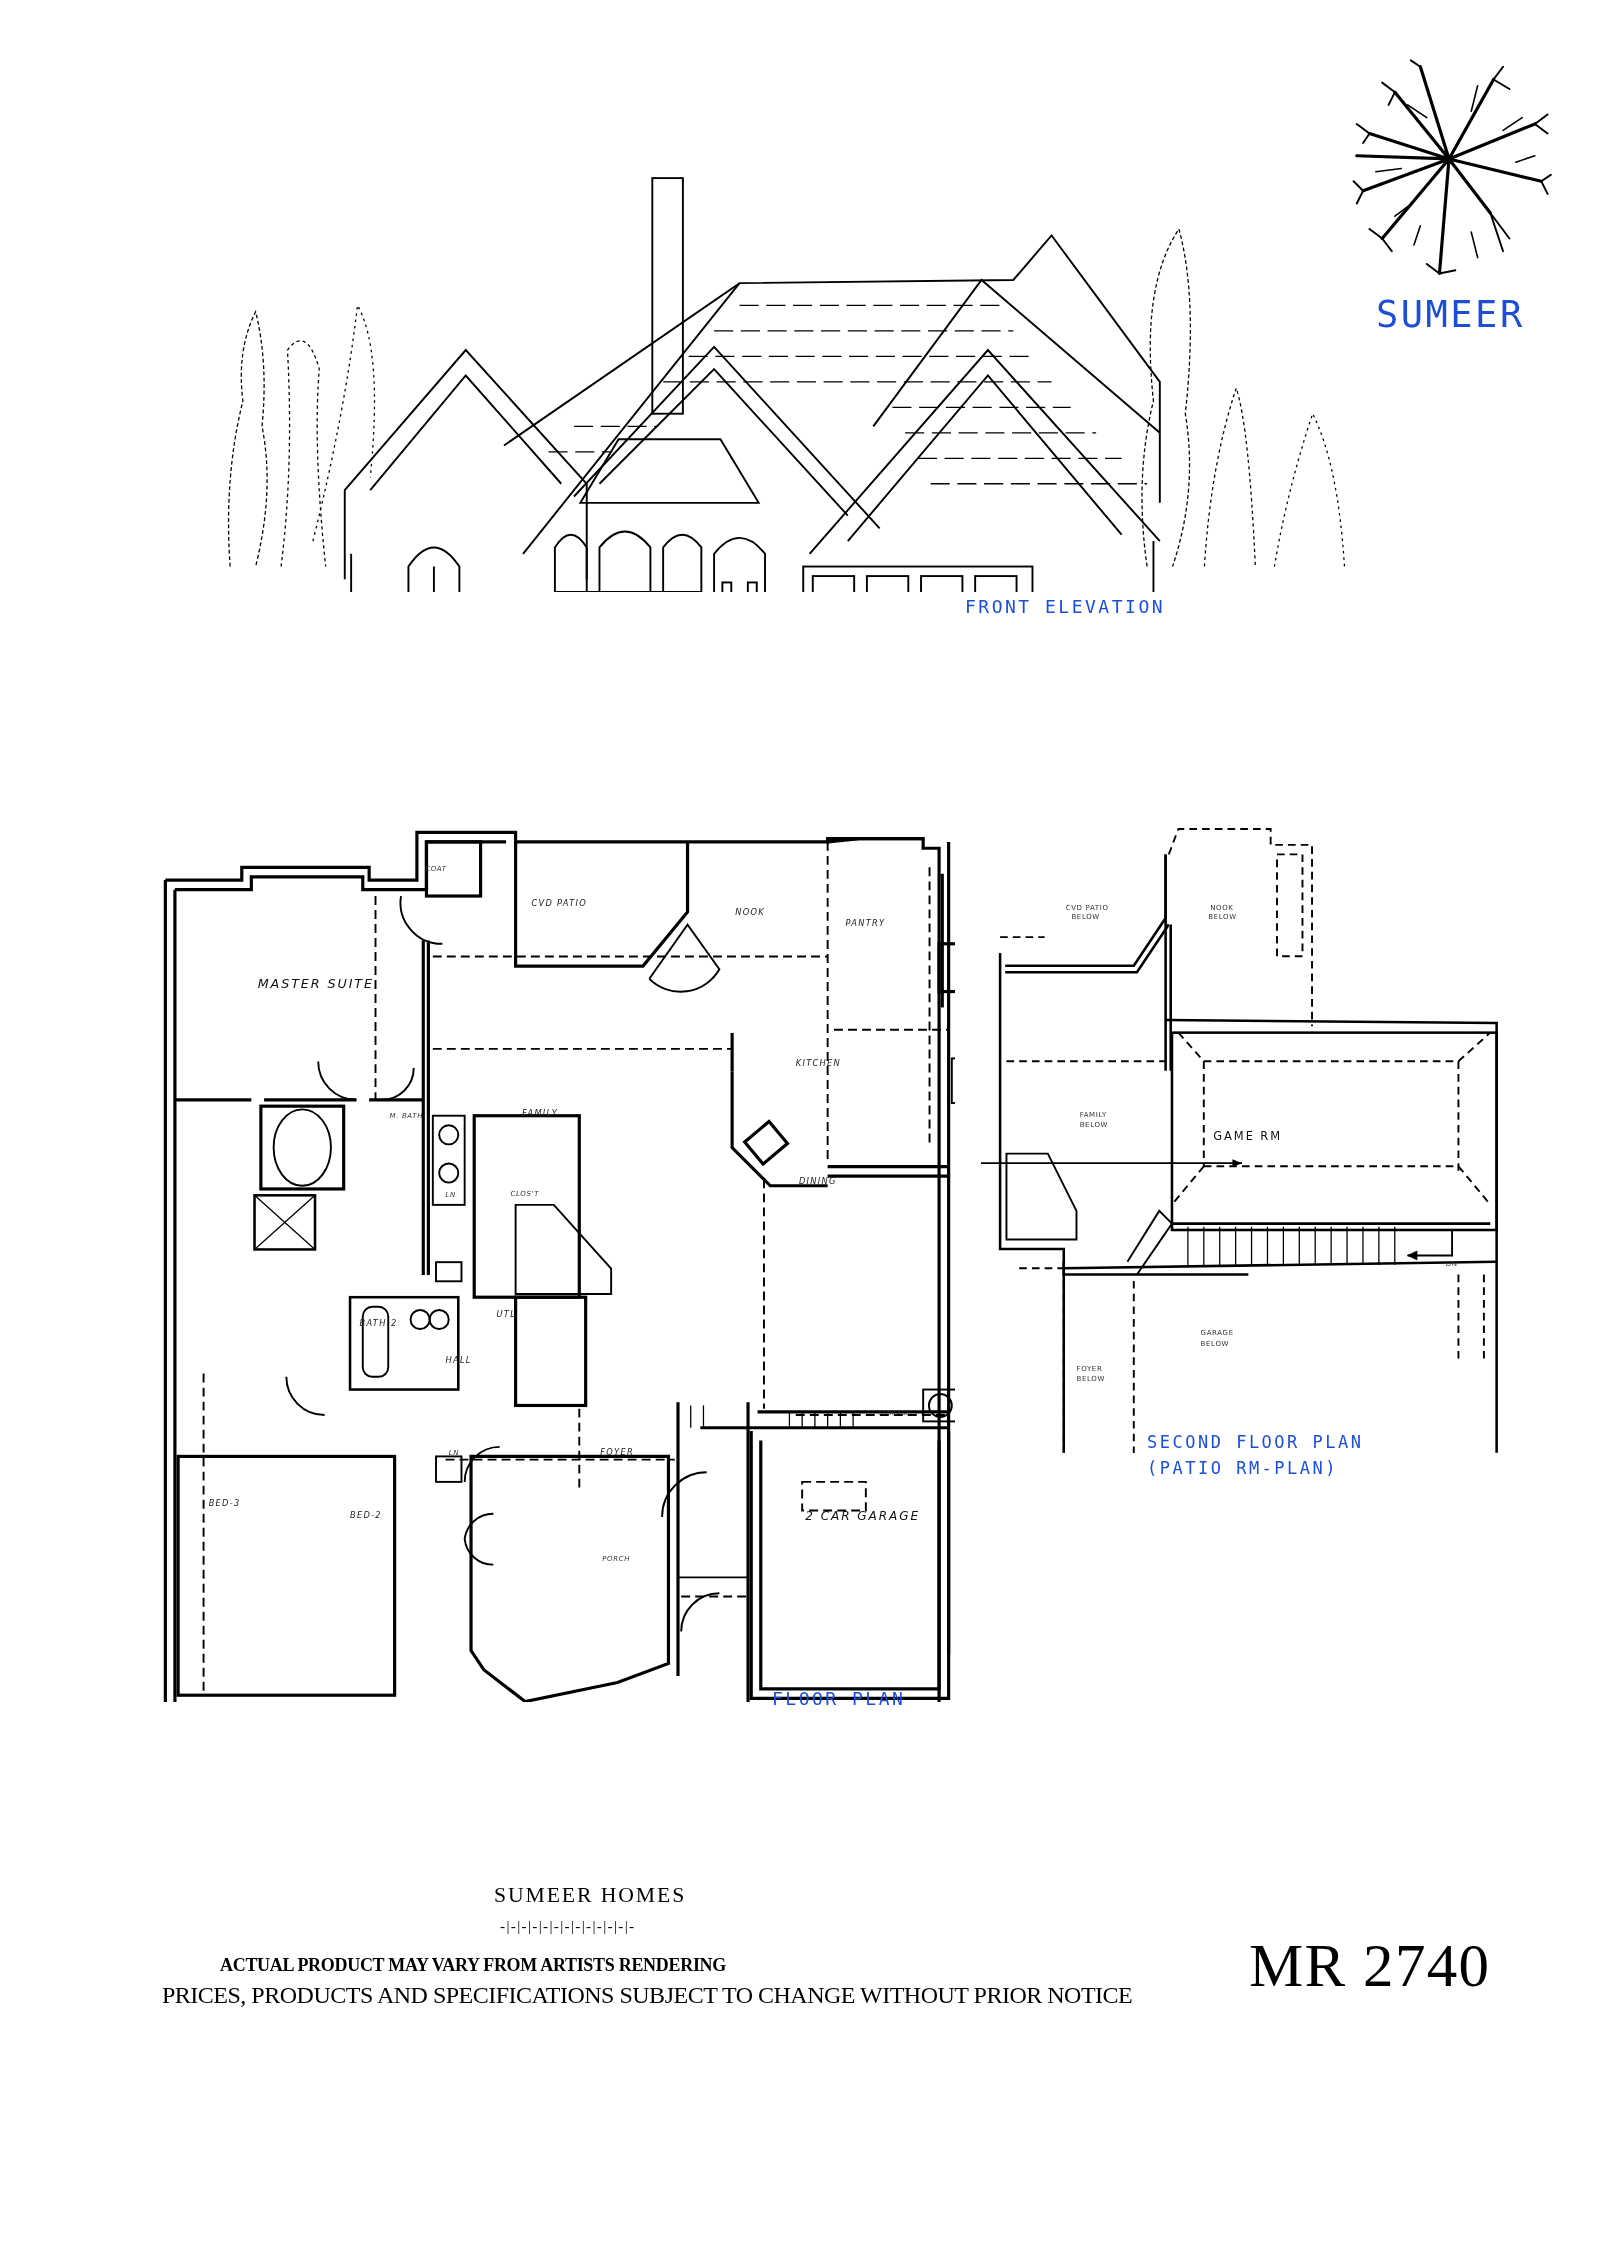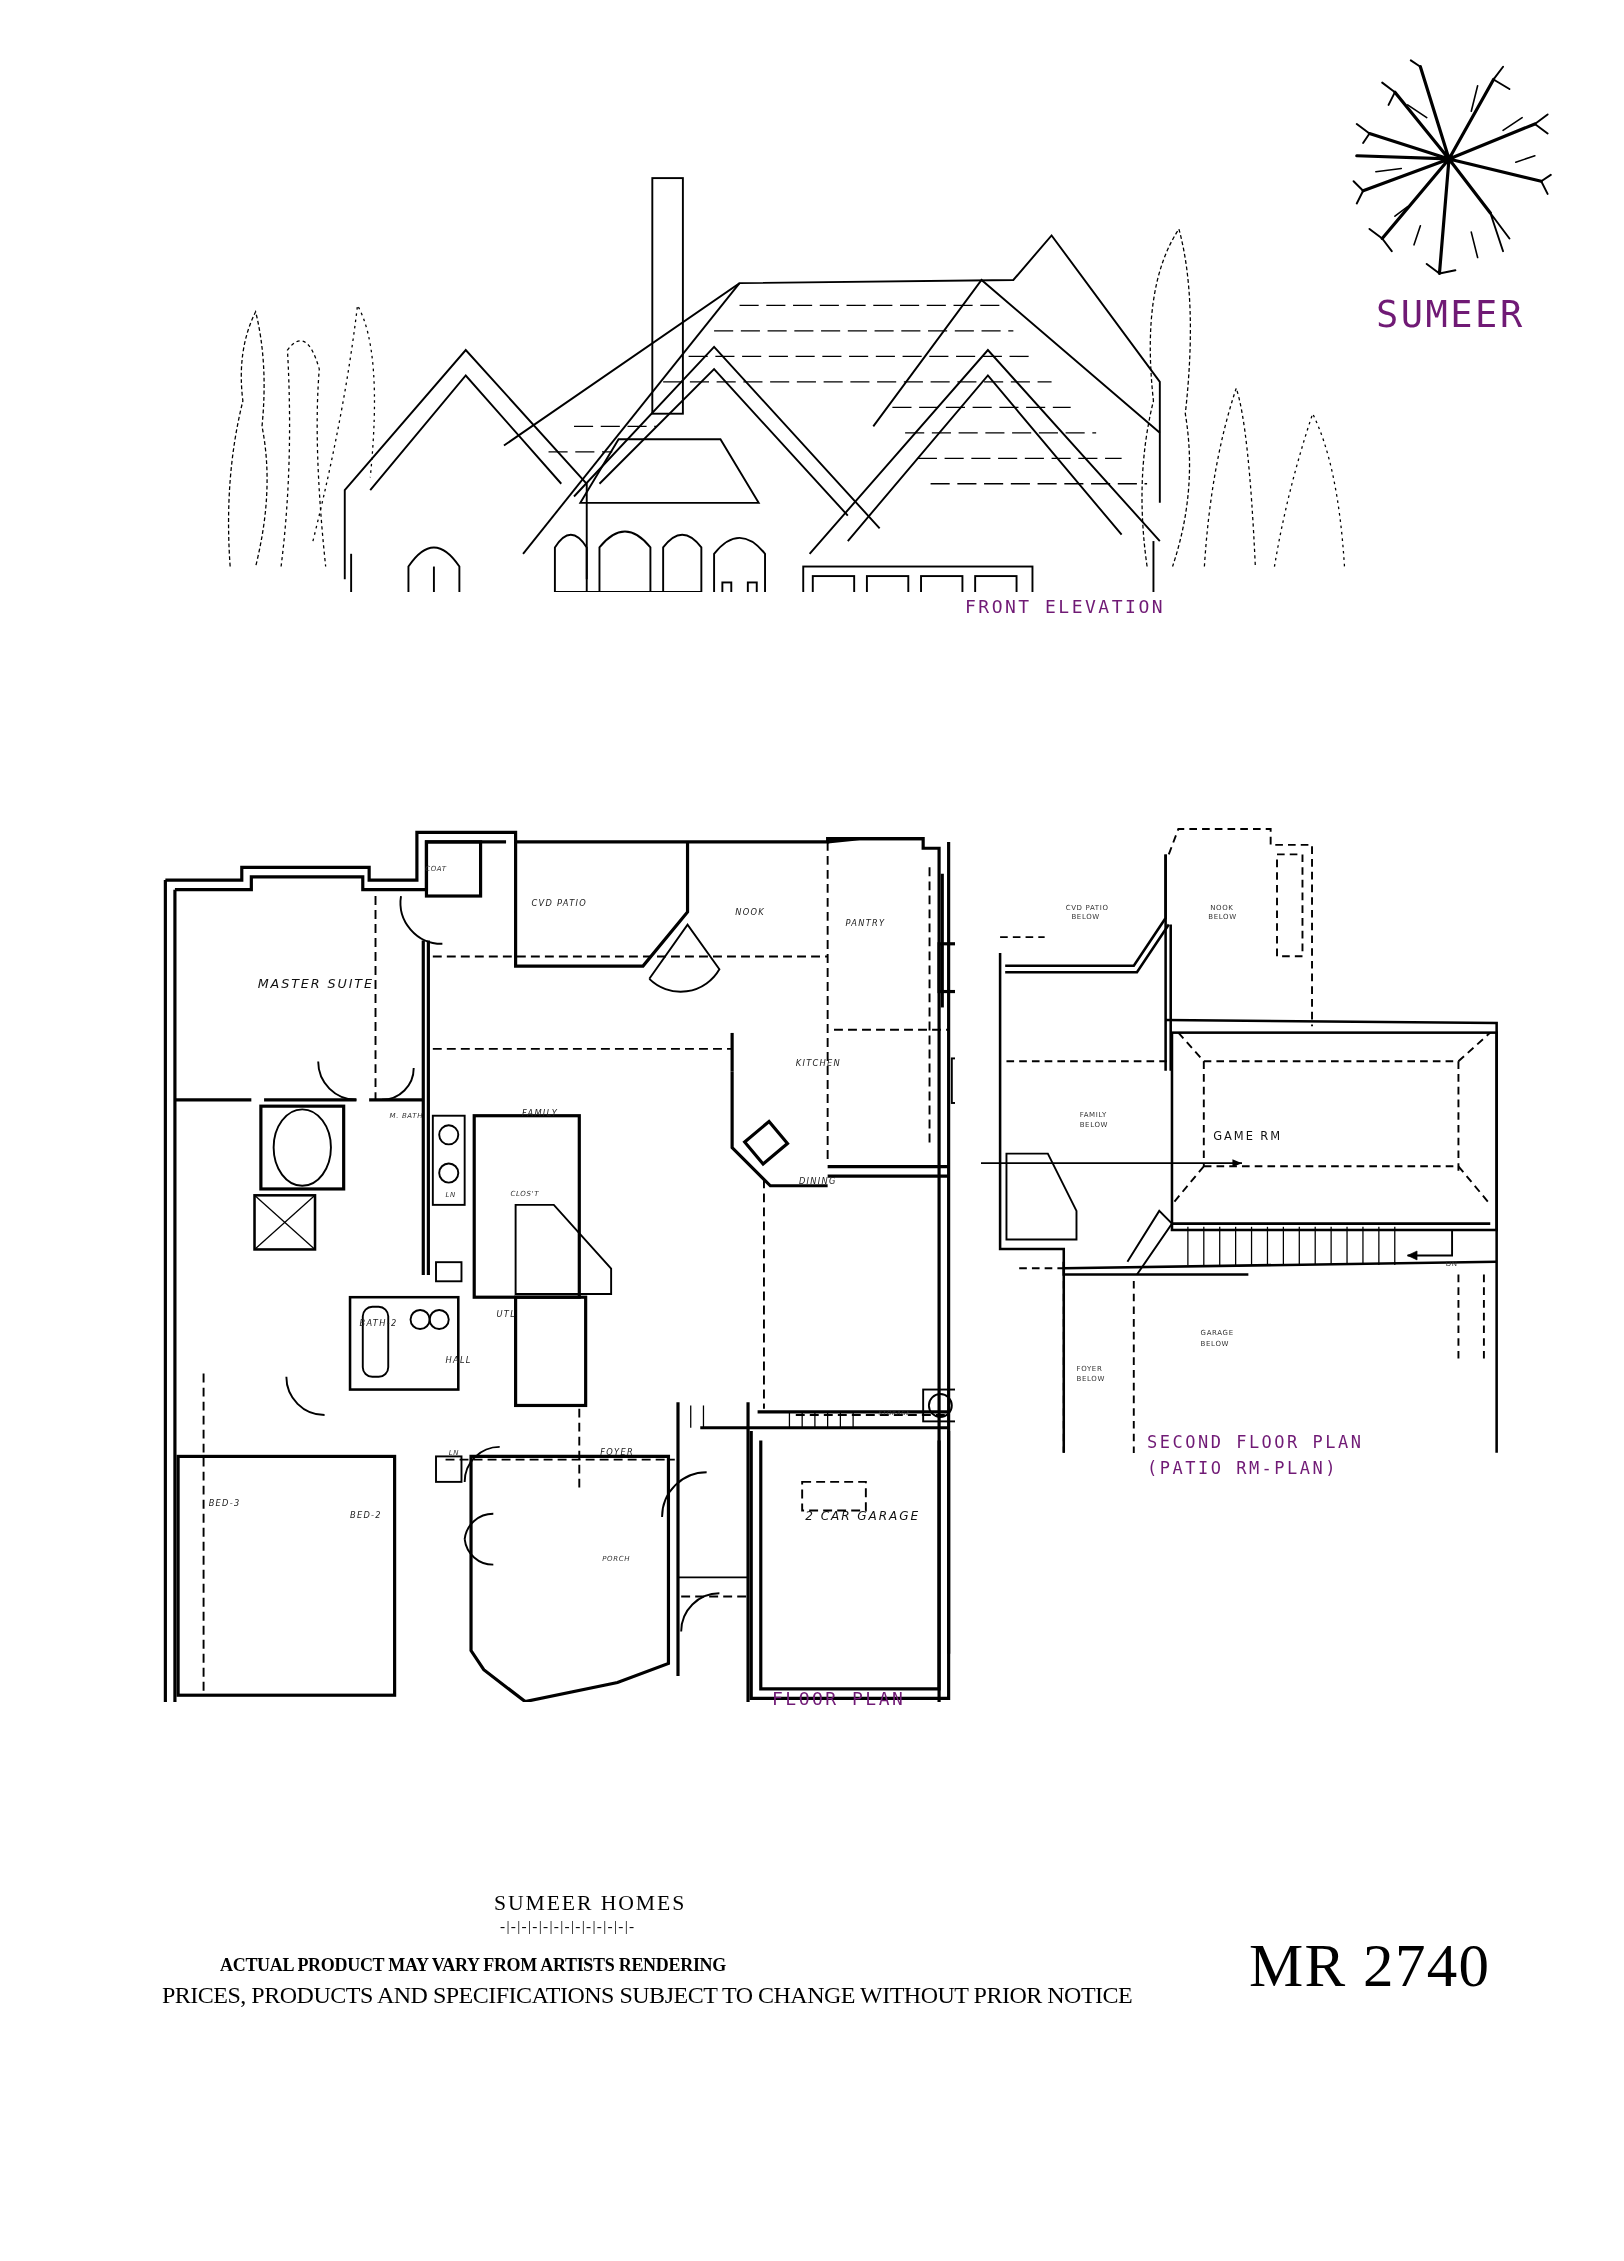--- a/index.html
+++ b/index.html
@@ -1,18 +1,18 @@
 <!DOCTYPE html>
 <html style="font-size:10.2px"><head>
 <meta charset="utf-8">
 <style>
   html, body { margin: 0; padding: 0; background: #ffffff; }
   body { width: 1625px; height: 2261px; position: relative; overflow: hidden; font-family: "DejaVu Sans", sans-serif; color: #000; }
   .abs { position: absolute; }
-  .cad { font-family: "DejaVu Sans Mono", monospace; letter-spacing: 2.5px; color: #701a75; white-space: nowrap; }
+  .cad { font-family: "DejaVu Sans Mono", monospace; letter-spacing: 2.5px; color: #1d4ed8; white-space: nowrap; }
   .serif { font-family: "Liberation Serif", "DejaVu Serif", serif; white-space: nowrap; }
   svg { position: absolute; left: 0; top: 0; }
   .lbl-room { font-family: "DejaVu Sans", sans-serif; font-size: 20px; letter-spacing: 3px; fill: #111; }
   .lbl-small { font-family: "DejaVu Sans", sans-serif; font-size: 13px; letter-spacing: 2px; fill: #222; }
   .lbl-tiny { font-family: "DejaVu Sans", sans-serif; font-size: 11px; letter-spacing: 1px; fill: #333; }
 </style>
 </head>
 <body>
 
 <div class="abs" style="left:1344px; top:54px; width:210px; height:293px;">
@@ -335,18 +335,18 @@
     <text class="lbl-tiny" x="730" y="707">DN</text>
     <text class="lbl-tiny" x="345" y="815">GARAGE</text>
     <text class="lbl-tiny" x="345" y="832">BELOW</text>
     <text class="lbl-tiny" x="150" y="872">FOYER</text>
     <text class="lbl-tiny" x="150" y="888">BELOW</text>
   </svg>
 </div>
 <div class="abs cad" style="left:1147px; top:1432px; font-size:17px;">SECOND FLOOR PLAN</div>
 <div class="abs cad" style="left:1147px; top:1458px; font-size:17px;">(PATIO RM-PLAN)</div>
 
-<div class="abs serif" style="left:494px; top:1883px; font-size:21.7px; letter-spacing:1.9px;margin-top:8px;">SUMEER HOMES</div>
+<div class="abs serif" style="left:494px; top:1883px; font-size:21.7px; letter-spacing:1.9px;">SUMEER HOMES</div>
 <div class="abs serif" style="left:500px; top:1917px; font-size:15.3px; letter-spacing:1.3px;">-|-|-|-|-|-|-|-|-|-|-|-|-</div>
 <div class="abs serif" style="left:220px; top:1955px; font-size:18px; font-weight:bold; letter-spacing:-0.3px;">ACTUAL PRODUCT MAY VARY FROM ARTISTS RENDERING</div>
 <div class="abs serif" style="left:162px; top:1982px; font-size:24px; font-weight:normal; letter-spacing:-0.5px;">PRICES, PRODUCTS AND SPECIFICATIONS SUBJECT TO CHANGE WITHOUT PRIOR NOTICE</div>
 <div class="abs serif" style="left:1249px; top:1931px; font-size:61px; letter-spacing:1.3px;">MR 2740</div>
 
 
 </body></html>

